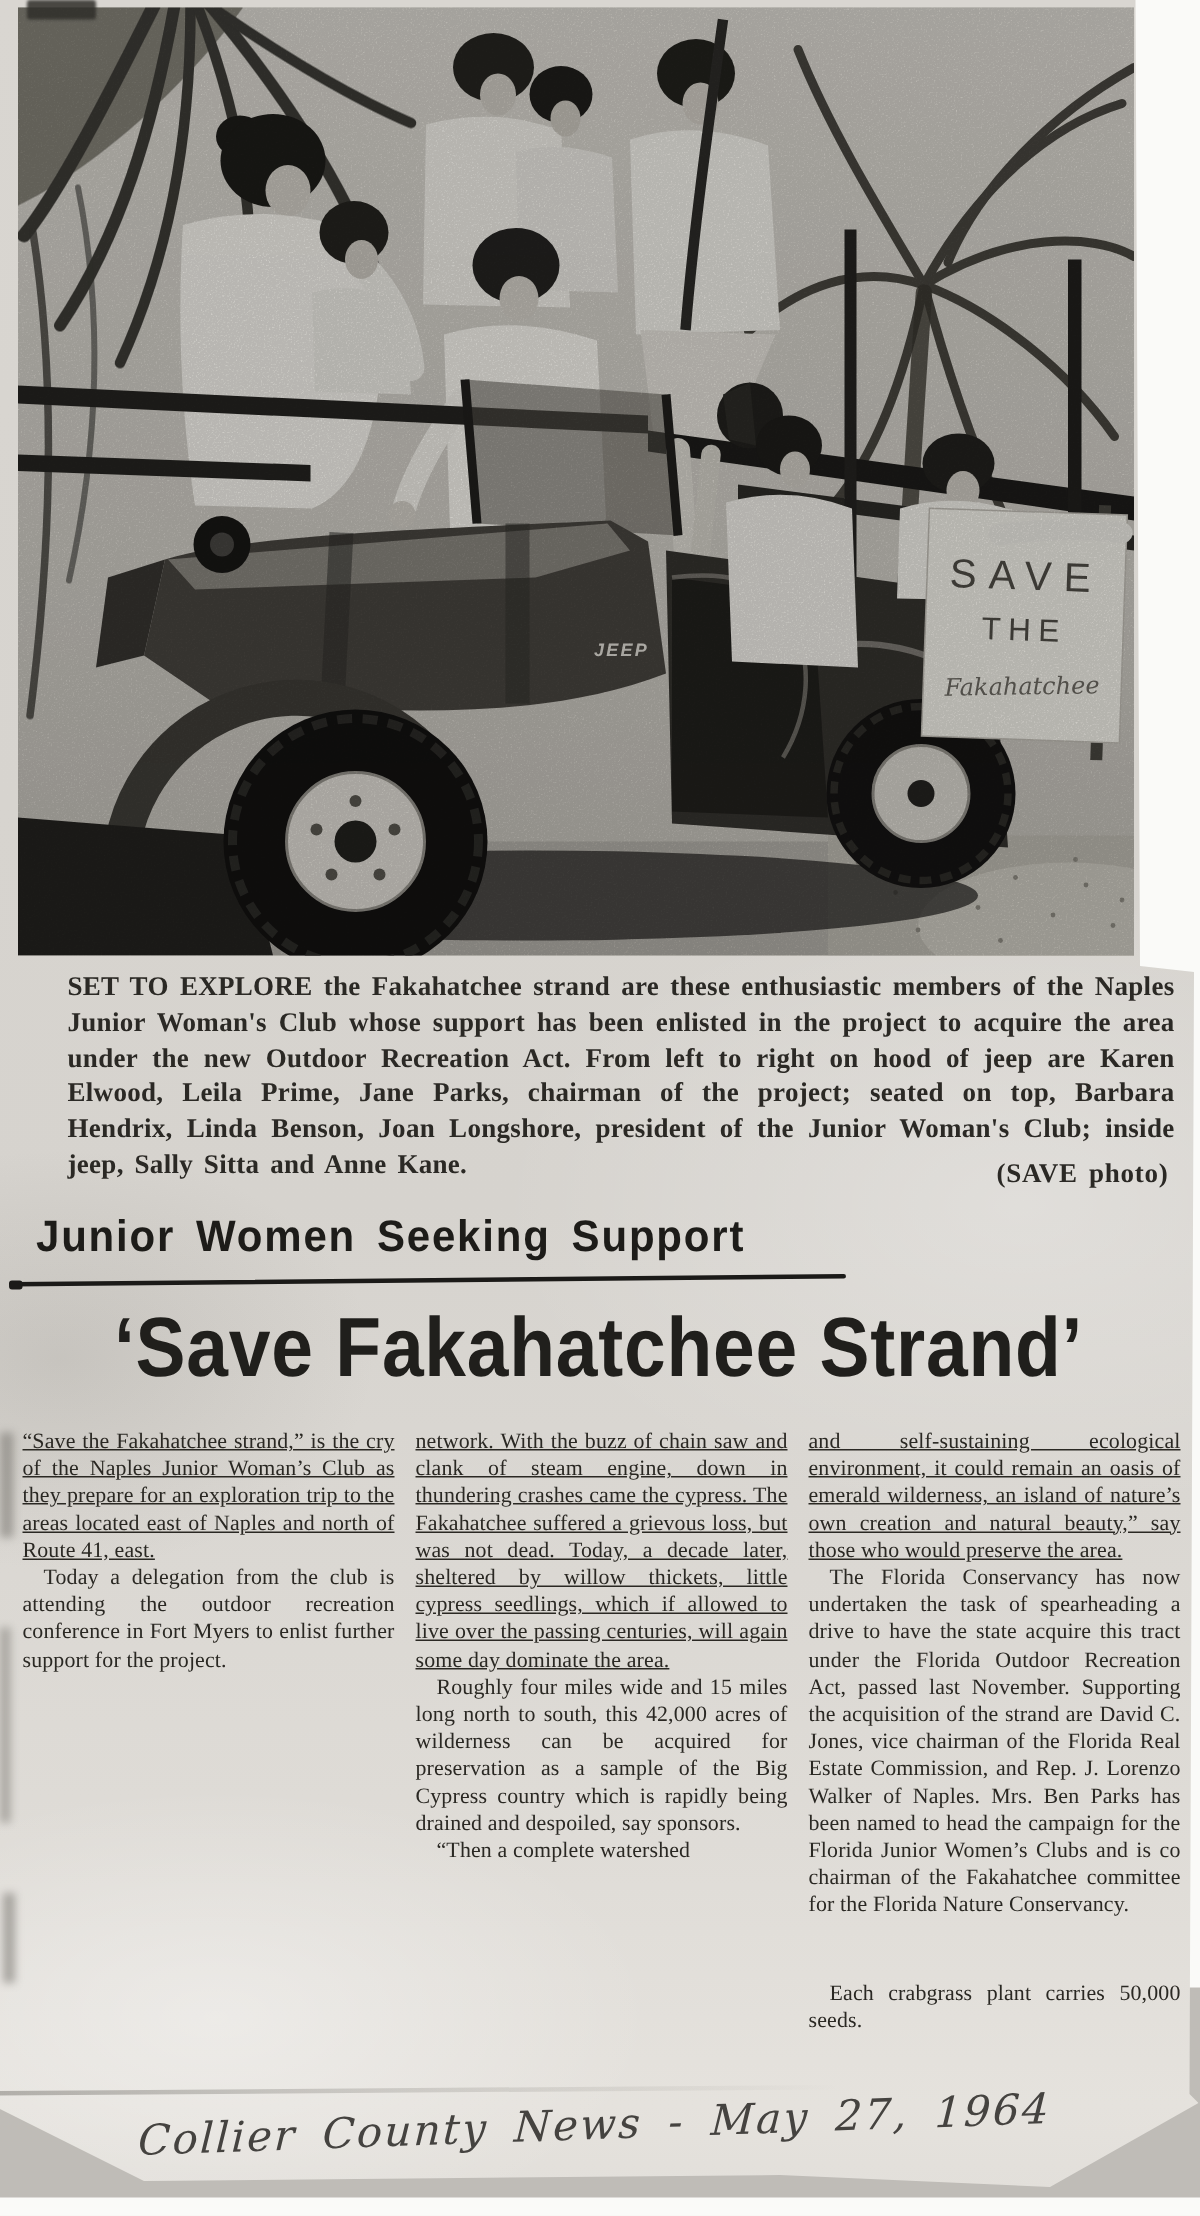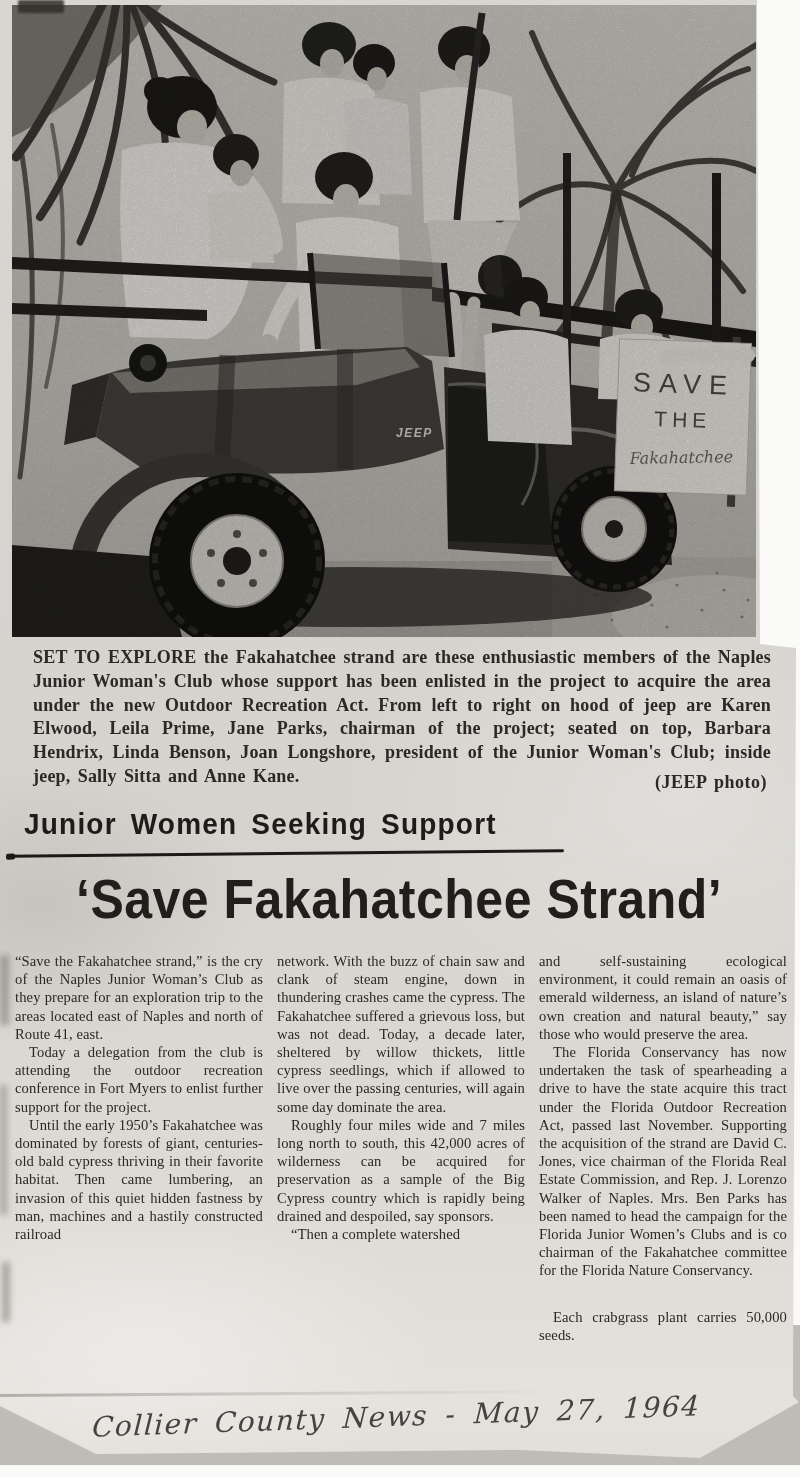--- a/index.html
+++ b/index.html
@@ -10,42 +10,42 @@
     background:
       radial-gradient(ellipse 420px 220px at 18% 92%, rgba(255,255,255,.35), rgba(255,255,255,0) 70%),
       radial-gradient(ellipse 500px 300px at 85% 55%, rgba(255,255,255,.25), rgba(255,255,255,0) 70%),
       radial-gradient(ellipse 300px 200px at 5% 62%, rgba(120,117,110,.18), rgba(120,117,110,0) 70%),
       linear-gradient(to bottom,#d9d6d1 0%,#d6d3ce 55%,#dedbd6 82%,#e5e2dd 96%,#e2dfda 100%);
     clip-path:polygon(0 0,757px 0,760px 644px,796px 648px,793px 1396px,799px 1402px,700px 1458px,520px 1450px,96px 1454px,0 1406px);}
   
   .photo{position:absolute;left:12px;top:5px;width:744px;height:632px;background:#c4c1ba;}
   .photo svg{display:block;}
   
-  .caption{position:absolute;left:33px;top:646px;width:738px;height:150px;
+  .caption{position:absolute;left:45px;top:646px;width:738px;height:150px;
     font-size:18px;line-height:23.8px;font-weight:bold;color:#2b2925;text-align:justify;
     letter-spacing:.2px;word-spacing:2.5px;}
   .credit{position:absolute;right:4px;bottom:1px;letter-spacing:.5px;}
   
   .kicker{position:absolute;left:24px;top:808px;font-family:"Liberation Sans",sans-serif;
     font-weight:bold;font-size:28px;color:#1d1c19;letter-spacing:1.2px;word-spacing:5px;
     transform:scaleY(1.05);transform-origin:left top;}
   .kicker-rule{position:absolute;left:8px;top:852px;width:556px;height:2.6px;background:#1b1a18;
     transform:rotate(-.55deg);border-radius:2px;}
   .kicker-rule:before{content:"";position:absolute;left:-2px;top:-1.5px;width:9px;height:6px;background:#1b1a18;border-radius:2px;}
   .headline{position:absolute;left:76px;top:866px;margin:0;font-family:"Liberation Sans",sans-serif;
     font-weight:bold;font-size:50px;color:#201f1c;letter-spacing:.5px;white-space:nowrap;
     transform:scaleY(1.12);transform-origin:left top;}
   
   .article{position:absolute;left:15px;top:952px;width:772px;display:grid;
     grid-template-columns:1fr 1fr 1fr;column-gap:14px;}
   .article-col{font-size:14.6px;line-height:18.2px;color:#2a2823;text-align:justify;
     letter-spacing:.1px;}
   .article-p{margin:0;text-indent:14px;}
-  .article-p.no-indent{text-indent:0;}
-  .article-p.gap-before{margin-top:28px;}
+  .article-p.no-indent{text-indent:0;text-decoration:underline;}
+  .article-p.gap-before{margin-top:40px;}
   
   .handwriting{position:absolute;left:92px;top:1400px;font-family:"DejaVu Serif",serif;
     font-style:italic;font-size:28px;color:#454340;letter-spacing:1.5px;word-spacing:7px;
     transform:rotate(-2deg) skewX(-5deg);}
   
   .crease{position:absolute;left:0;top:1392px;width:560px;height:3px;
     background:linear-gradient(to right,rgba(95,92,86,.4),rgba(95,92,86,0));transform:rotate(-.4deg);}
   .smudge{position:absolute;background:#6b6862;filter:blur(3px);}
   .s1{left:0;top:955px;width:9px;height:70px;opacity:.5;}
   .s2{left:0;top:1085px;width:7px;height:130px;opacity:.45;}
@@ -229,36 +229,35 @@
           <text x="671" y="458" text-anchor="middle" font-family="DejaVu Serif, serif" font-style="italic" font-size="16" fill="#5a5750" opacity=".9" transform="rotate(-3 671 455)">Fakahatchee</text>
           <path d="M652,352 Q700,344 734,348" stroke="#e6e4de" stroke-width="14" fill="none" stroke-linecap="round"></path>
         </g>
 
         <rect width="744" height="632" filter="url(#grainF)" opacity=".22"></rect>
       </svg>
     </div>
 
     <div class="caption">
       <span>SET TO EXPLORE the Fakahatchee strand are these enthusiastic members of the Naples Junior Woman's Club whose support has been enlisted in the project to acquire the area under the new Outdoor Recreation Act. From left to right on hood of jeep are Karen Elwood, Leila Prime, Jane Parks, chairman of the project; seated on top, Barbara Hendrix, Linda Benson, Joan Longshore, president of the Junior Woman's Club; inside jeep, Sally Sitta and Anne Kane.</span>
-      <span class="credit">(JEEP photo)</span>
+      <span class="credit">(SAVE photo)</span>
     </div>
 
     <div class="kicker">Junior Women Seeking Support</div>
     <div class="kicker-rule"></div>
     <h1 class="headline">‘Save Fakahatchee Strand’</h1>
 
     <div class="article">
         <div class="article-col">
           <p class="article-p no-indent">“Save the Fakahatchee strand,” is the cry of the Naples Junior Woman’s Club as they prepare for an exploration trip to the areas located east of Naples and north of Route 41, east.</p>
           <p class="article-p">Today a delegation from the club is attending the outdoor recreation conference in Fort Myers to enlist further support for the project.</p>
-          <p class="article-p">Until the early 1950’s Fakahatchee was dominated by forests of giant, centuries-old bald cypress thriving in their favorite habitat. Then came lumbering, an invasion of this quiet hidden fastness by man, machines and a hastily constructed railroad</p>
         </div>
         <div class="article-col">
           <p class="article-p no-indent">network. With the buzz of chain saw and clank of steam engine, down in thundering crashes came the cypress. The Fakahatchee suffered a grievous loss, but was not dead. Today, a decade later, sheltered by willow thickets, little cypress seedlings, which if allowed to live over the passing centuries, will again some day dominate the area.</p>
-          <p class="article-p">Roughly four miles wide and 7 miles long north to south, this 42,000 acres of wilderness can be acquired for preservation as a sample of the Big Cypress country which is rapidly being drained and despoiled, say sponsors.</p>
+          <p class="article-p">Roughly four miles wide and 15 miles long north to south, this 42,000 acres of wilderness can be acquired for preservation as a sample of the Big Cypress country which is rapidly being drained and despoiled, say sponsors.</p>
           <p class="article-p">“Then a complete watershed</p>
         </div>
         <div class="article-col">
           <p class="article-p no-indent">and self-sustaining ecological environment, it could remain an oasis of emerald wilderness, an island of nature’s own creation and natural beauty,” say those who would preserve the area.</p>
           <p class="article-p">The Florida Conservancy has now undertaken the task of spearheading a drive to have the state acquire this tract under the Florida Outdoor Recreation Act, passed last November. Supporting the acquisition of the strand are David C. Jones, vice chairman of the Florida Real Estate Commission, and Rep. J. Lorenzo Walker of Naples. Mrs. Ben Parks has been named to head the campaign for the Florida Junior Women’s Clubs and is co chairman of the Fakahatchee committee for the Florida Nature Conservancy.</p>
           <p class="article-p gap-before">Each crabgrass plant carries 50,000 seeds.</p>
         </div>
       </div>
 
     <div class="handwriting">Collier County News - May 27, 1964</div>

